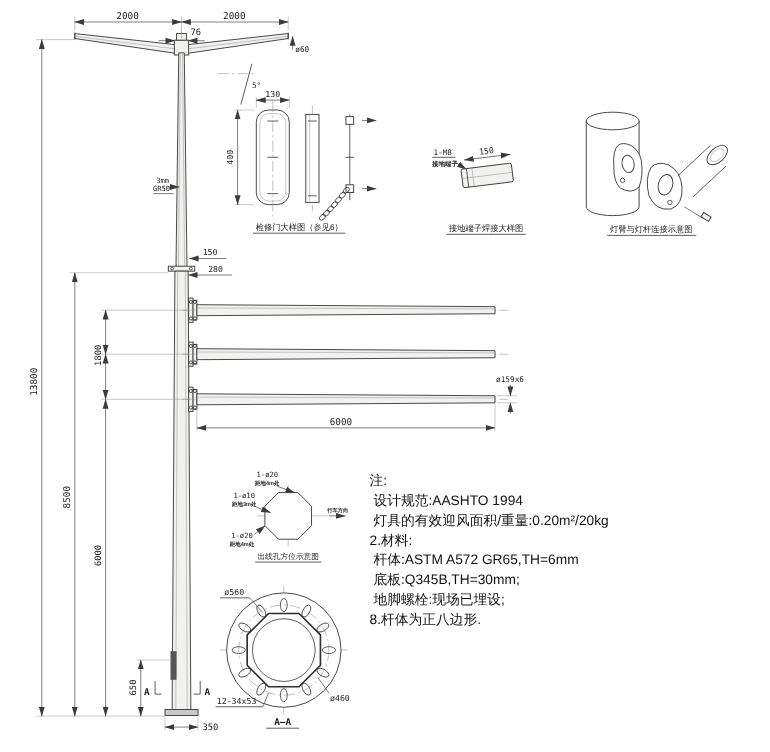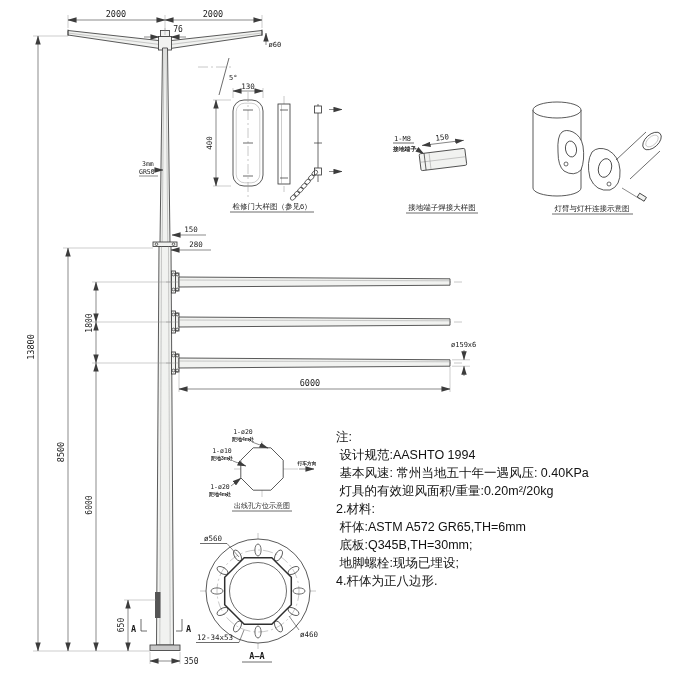--- a/index.html
+++ b/index.html
@@ -341,21 +341,20 @@
       <line class="dim" x1="239" y1="642.5" x2="244" y2="630"></line>
     </g>
     <text class="t" x="257" y="659" font-size="8.5" font-weight="bold" text-anchor="middle">A—A</text>
     <line class="s" x1="242" y1="662" x2="272" y2="662" stroke-width="1"></line>
   </g>
 </svg>
 
   <div class="notes">
     <div>注:</div>
     <div> 设计规范:AASHTO 1994</div>
-    <div> 基本风速: 常州当地五十年一遇风压: 0.40KPa</div>
     <div> 灯具的有效迎风面积/重量:0.20m²/20kg</div>
     <div>2.材料:</div>
     <div> 杆体:ASTM A572 GR65,TH=6mm</div>
     <div> 底板:Q345B,TH=30mm;</div>
     <div> 地脚螺栓:现场已埋设;</div>
-    <div>4.杆体为正八边形.</div>
+    <div>8.杆体为正八边形.</div>
   </div>
 </div>
 
 </body></html>

